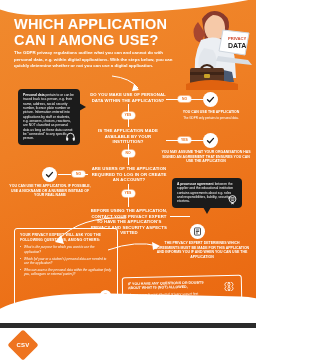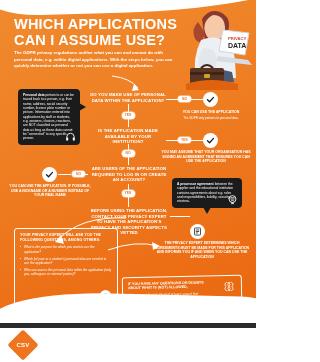--- a/index.html
+++ b/index.html
@@ -221,22 +221,22 @@
   }
 </style>
 </head>
 <body>
 
 <div id="poster">
 
   <div class="top-white-curve"></div>
 
   <div class="title">
-    <div>WHICH APPLICATIONS</div>
-    <div>CAN I ASSUME USE?</div>
+    <div>WHICH APPLICATION</div>
+    <div>CAN I AMONG USE?</div>
   </div>
   <div class="subtitle">The GDPR privacy regulations outline what you can and cannot do with personal data, e.g. within digital applications. With the steps below, you can quickly determine whether or not you can use a digital application.</div>
 
   <svg class="illus" viewBox="0 0 86 84">
 
     <path d="M34 13 q7-11 18-7 q10 4 9 15 l-3 12 q-1 6 -7 5 l-14-3 z" fill="#8a3a2c"></path>
     <path d="M30 16 q-6 6 -4 14 q2 7 8 6 l3-9 z" fill="#a8462f"></path>
 
     <path d="M45 9 q11 0 12 12 q1 11 -8 13 q-9 2 -12-8 q-3-11 8-17z" fill="#f6c9a8"></path>
 

